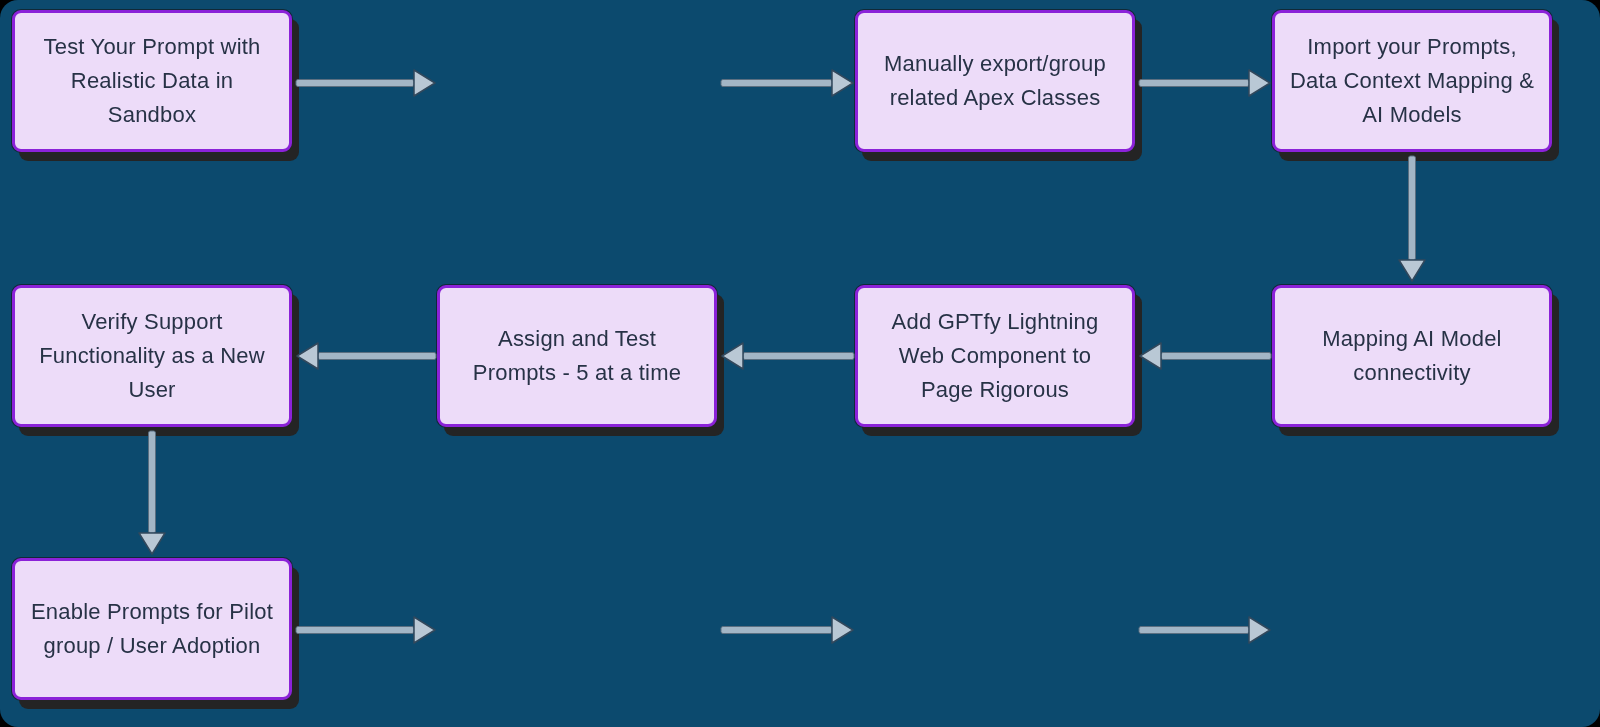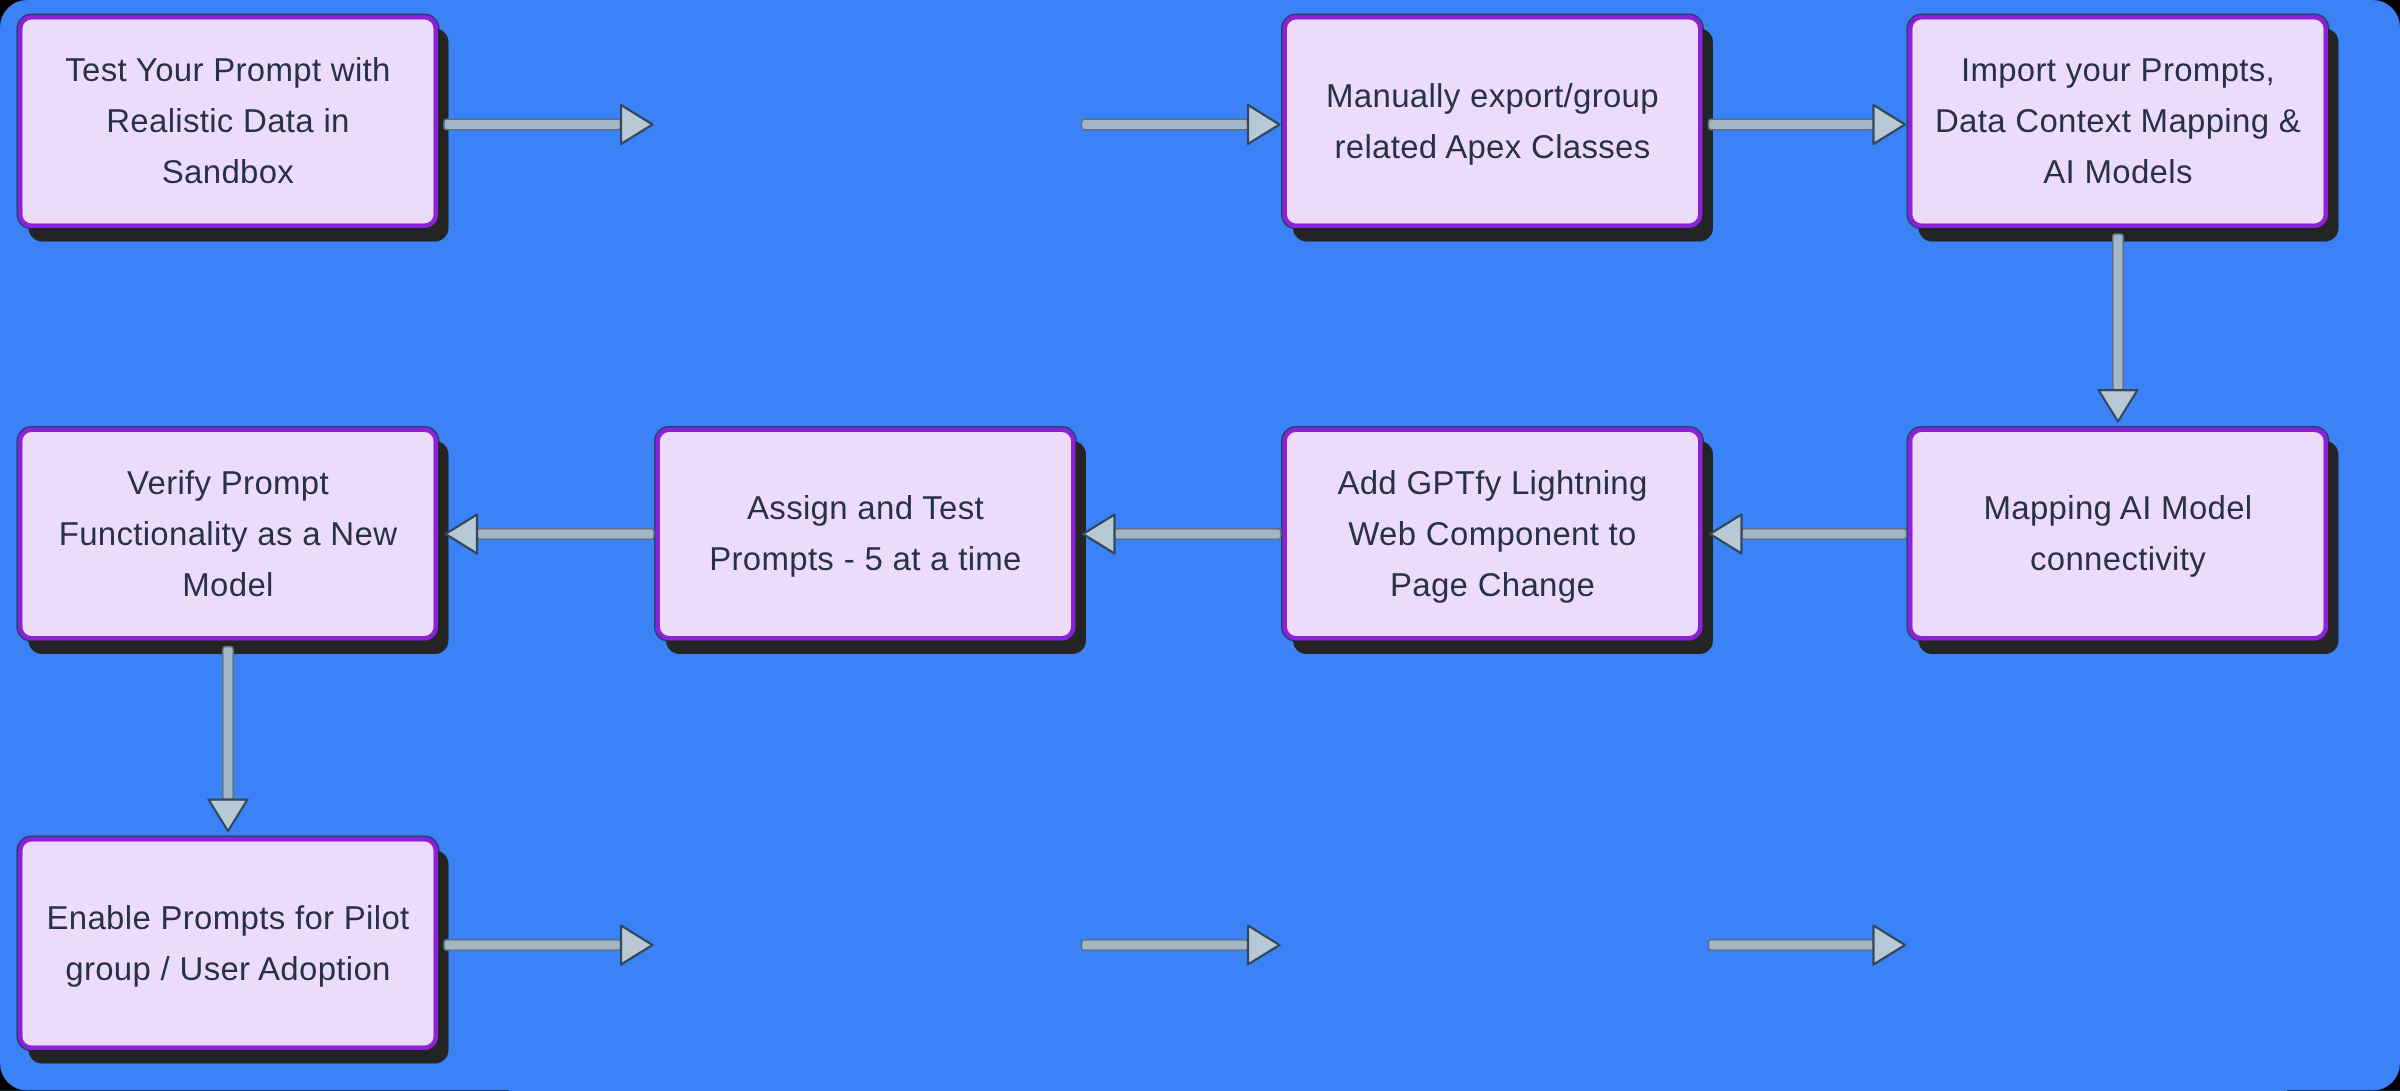--- a/index.html
+++ b/index.html
@@ -1,19 +1,19 @@
 <!DOCTYPE html>
 <html><head>
 <meta charset="utf-8">
 <style>
   html,body{margin:0;padding:0;background:#000;}
   .stage{
     position:relative;
     width:1600px;height:727px;
-    background:#3b82f6;
+    background:#0c4a6e;
     border-radius:18px;
     overflow:hidden;
     font-family:"Liberation Sans", sans-serif;
   }
   .node{
     position:absolute;
     width:280px;height:142px;
     box-sizing:border-box;
     background:#eddcf9;
     border:3px solid #8b22d8;
@@ -46,27 +46,27 @@
     <span class="node-label">Manually export/group related Apex Classes</span>
   </div>
   <div class="node" style="left:1272px;top:10px">
     <span class="node-label">Import your Prompts, Data Context Mapping &amp; AI Models</span>
   </div>
 
   <div class="node" style="left:1272px;top:285px">
     <span class="node-label">Mapping AI Model connectivity</span>
   </div>
   <div class="node" style="left:855px;top:285px">
-    <span class="node-label">Add GPTfy Lightning Web Component to Page Change</span>
+    <span class="node-label">Add GPTfy Lightning Web Component to Page Rigorous</span>
   </div>
   <div class="node" style="left:437px;top:285px">
     <span class="node-label">Assign and Test Prompts - 5 at a time</span>
   </div>
   <div class="node" style="left:12px;top:285px">
-    <span class="node-label">Verify Prompt Functionality as a New Model</span>
+    <span class="node-label">Verify Support Functionality as a New User</span>
   </div>
 
   <div class="node" style="left:12px;top:558px">
     <span class="node-label">Enable Prompts for Pilot group / User Adoption</span>
   </div>
 
   <svg class="arrow" style="left:295px;top:66px" width="142" height="34">
     <rect class="shaft" x="1" y="13.5" width="118" height="7" rx="2"></rect>
     <polygon class="head" points="119,4 140,17 119,30"></polygon>
   </svg>

